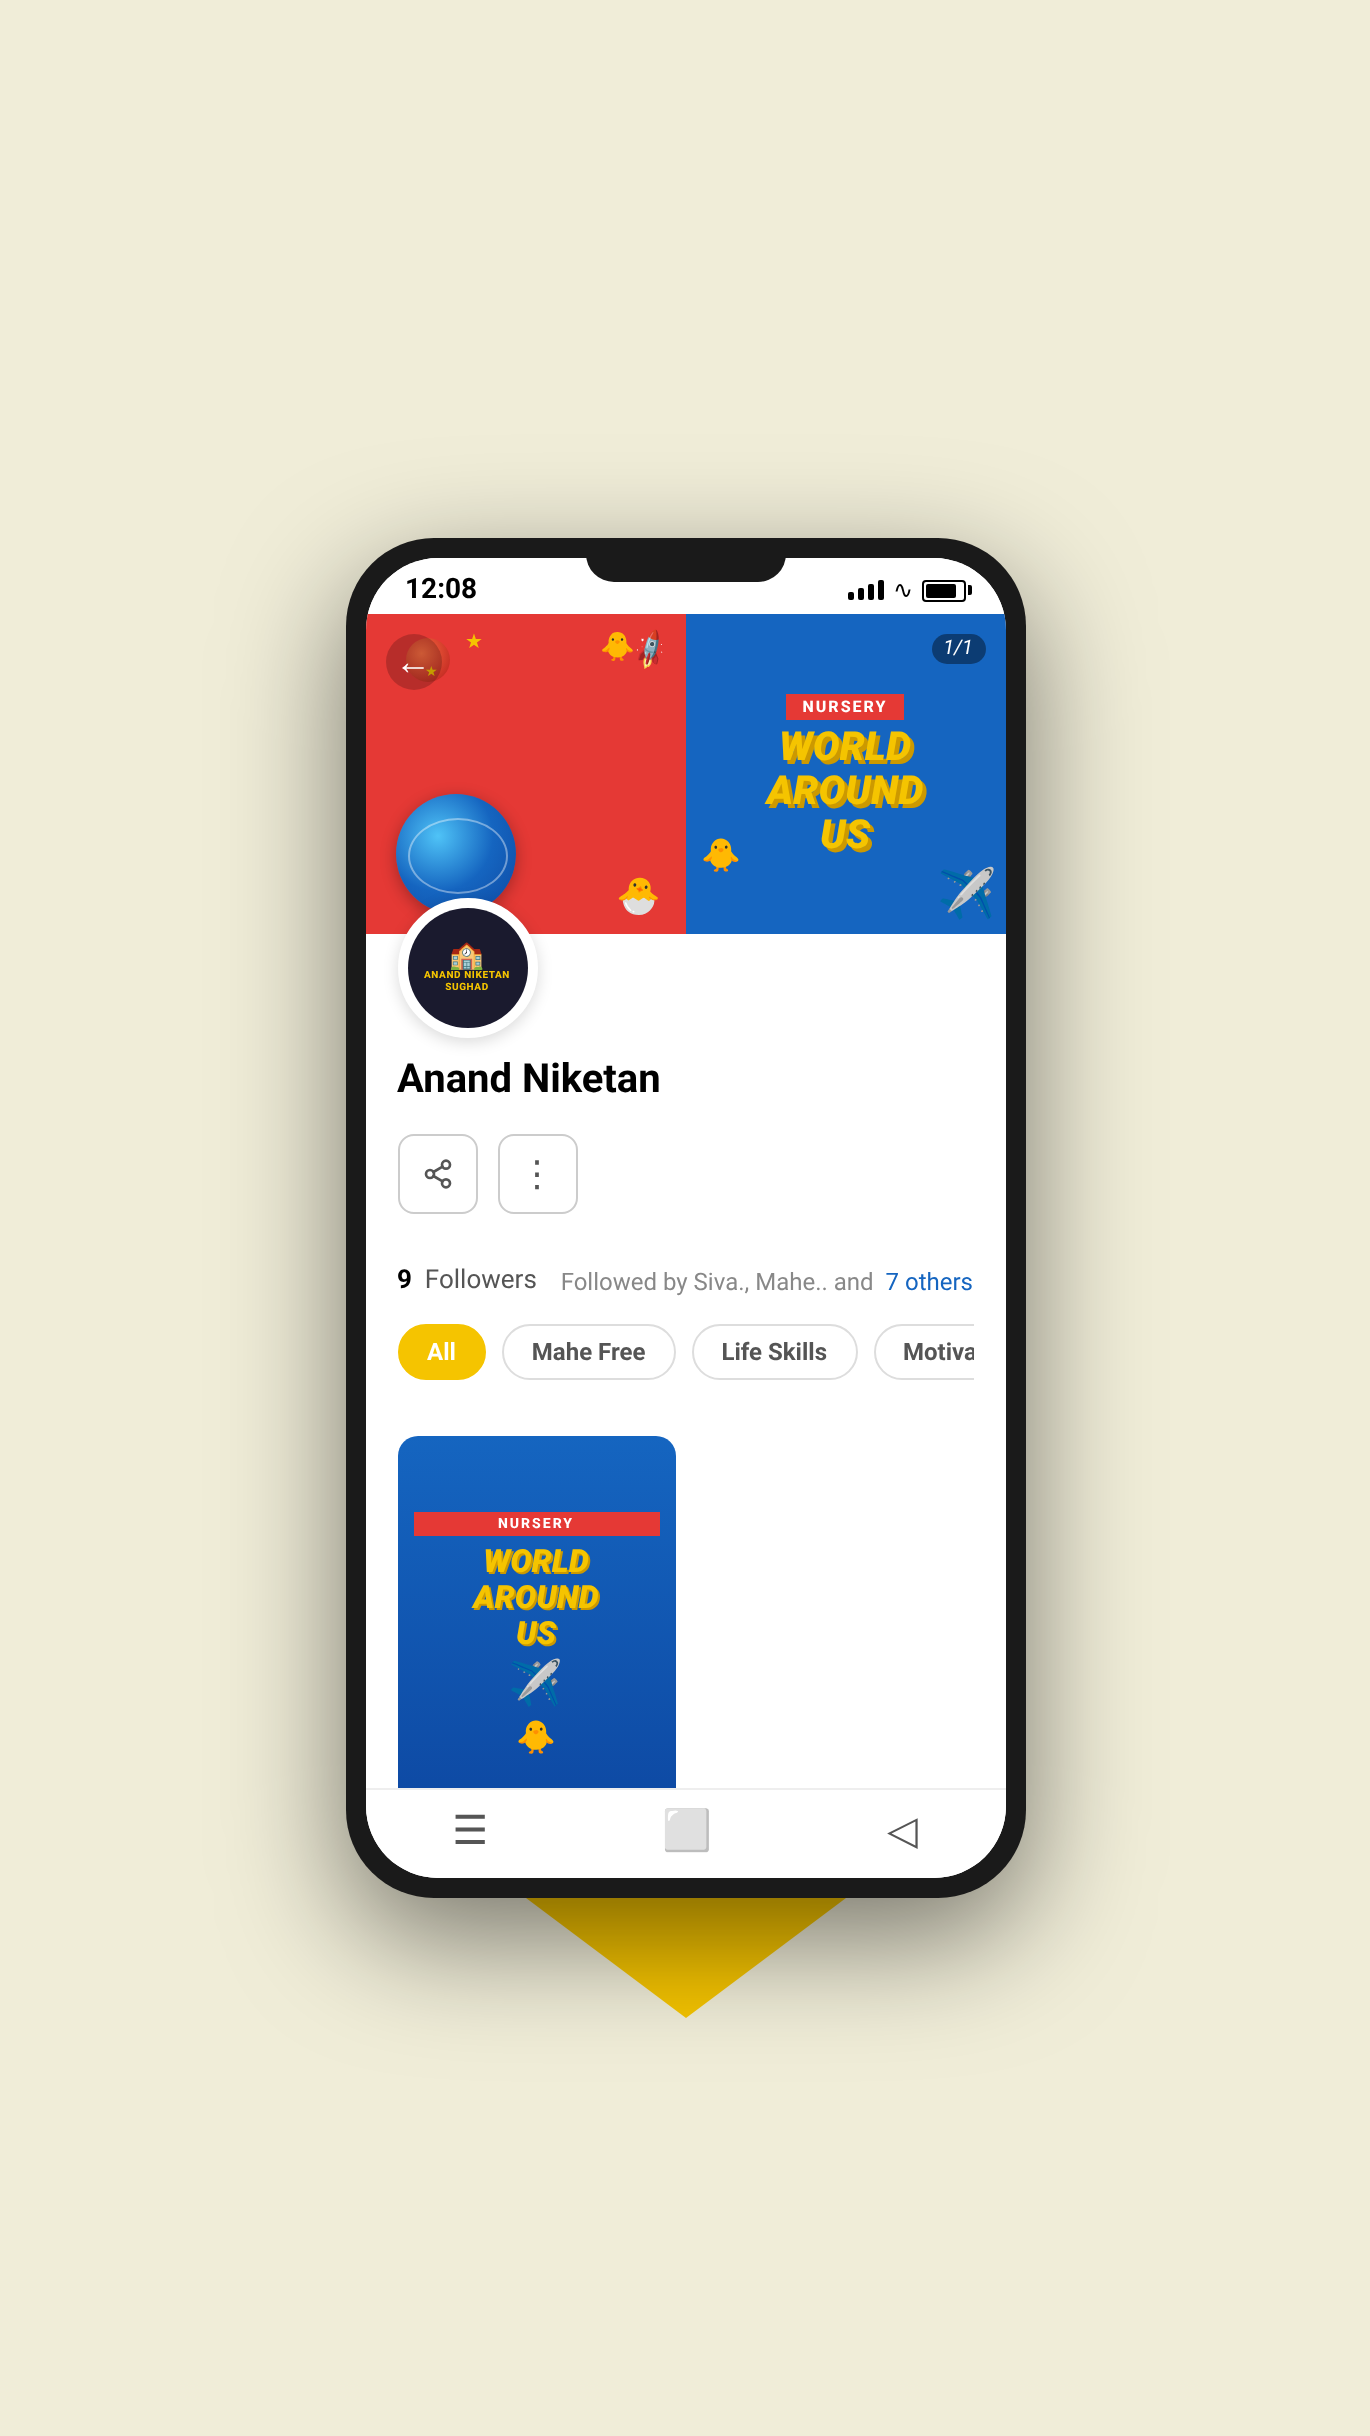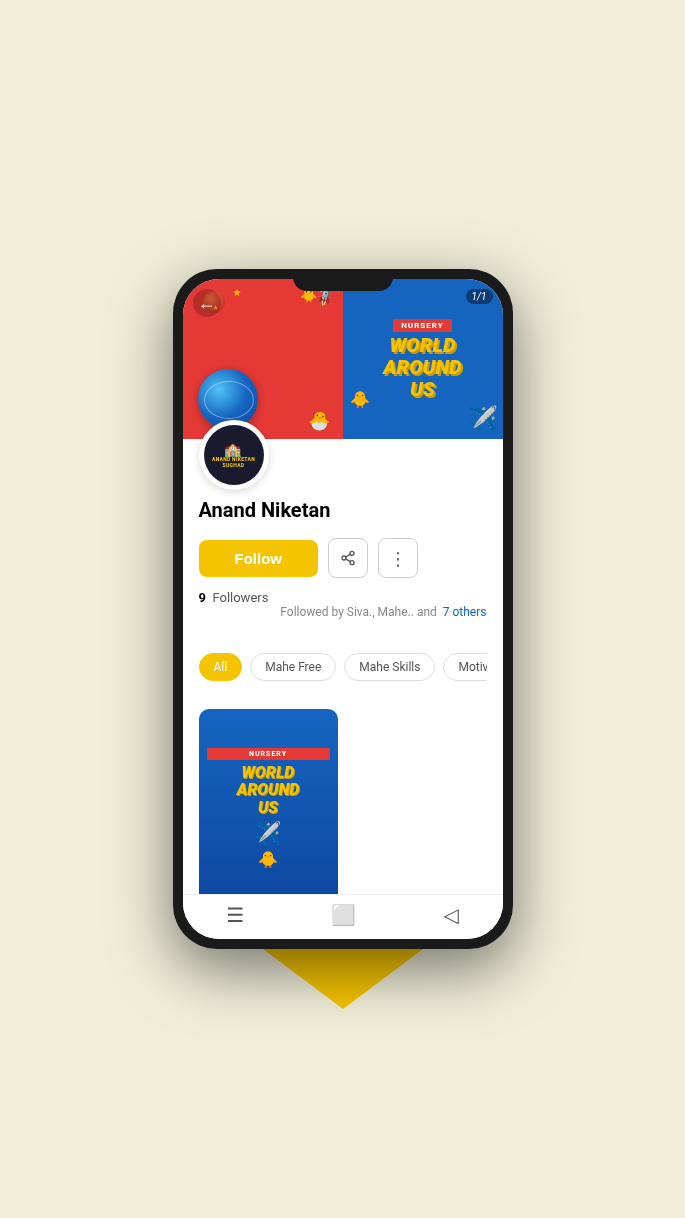--- a/index.html
+++ b/index.html
@@ -339,21 +339,21 @@
       align-items: center;
       justify-content: center;
       cursor: pointer;
       font-size: 16px;
       color: #555;
     }
 
     
     .followers-row {
       display: flex;
-      align-items: flex-start;
+      align-items: flex-end;
       justify-content: space-between;
       margin-bottom: 14px;
     }
 
     .followers-count {
       font-size: 13px;
       color: #555;
     }
 
     .followers-count strong {
@@ -381,26 +381,25 @@
       scrollbar-width: none;
     }
 
     .filter-tabs::-webkit-scrollbar { display: none; }
 
     .tab-pill {
       padding: 6px 14px;
       border-radius: 20px;
       border: 1.5px solid #ddd;
       font-size: 12px;
-      font-weight: 400;
+      font-weight: 700;
       cursor: pointer;
       white-space: nowrap;
       color: #555;
       background: #fff;
-      margin-top: 20px;
     }
 
     .tab-pill.active {
       background: #f5c400;
       color: #fff;
       border-color: #f5c400;
     }
 
     
     .content-grid {
@@ -492,20 +491,35 @@
       transform: rotate(-30deg);
     }
   </style>
 </head>
 <body>
 
 <div class="phone-outer">
   <div class="notch"></div>
   <div class="phone-screen">
 
+    <div class="status-bar">
+      <span class="status-time">12:08</span>
+      <div class="status-icons">
+        <div class="signal-dots">
+          <div class="signal-dot" style="height:4px;"></div>
+          <div class="signal-dot" style="height:6px;"></div>
+          <div class="signal-dot" style="height:8px;"></div>
+          <div class="signal-dot" style="height:10px;"></div>
+        </div>
+        <span class="wifi-icon">∿</span>
+        <div class="battery-icon">
+          <div class="battery-fill"></div>
+        </div>
+      </div>
+    </div>
 
     <div class="content-area">
 
       <div class="hero-banner">
 
         <div class="hero-left">
           <div class="planet-red"></div>
           <span class="star-yellow" style="top:8px;left:50px;">★</span>
           <span class="star-yellow" style="top:25px;left:30px;font-size:7px;">★</span>
           <span class="rocket" style="top:10px;right:8px;">🚀</span>
@@ -551,21 +565,20 @@
               </div>
             </div>
           </div>
         </div>
 
         
         <div class="profile-name">Anand Niketan</div>
 
         
         <div class="action-buttons">
-          <button class="follow-btn">Follow</button>
           <div class="icon-btn">
             <svg width="16" height="16" viewBox="0 0 24 24" fill="none" stroke="#555" stroke-width="2" stroke-linecap="round" stroke-linejoin="round">
               <circle cx="18" cy="5" r="3"></circle>
                 <circle cx="6" cy="12" r="3"></circle>
                 <circle cx="18" cy="19" r="3"></circle>
               <line x1="8.59" y1="13.51" x2="15.42" y2="17.49"></line>
                 <line x1="15.41" y1="6.51" x2="8.59" y2="10.49"></line>
             </svg>
           </div>
           <div class="icon-btn">
@@ -582,21 +595,21 @@
           <span class="followed-by">
             <span>Followed by Siva., Mahe.. and</span>
             &nbsp;<a href="#">7 others</a>
           </span>
         </div>
 
         
         <div class="filter-tabs">
           <div class="tab-pill active">All</div>
           <div class="tab-pill">Mahe Free</div>
-          <div class="tab-pill">Mahe Skills</div>
+          <div class="tab-pill">Life Skills</div>
           <div class="tab-pill">Motivational Speakers</div>
         </div>
       </div>
 
       <div class="content-grid">
         <div class="video-card">
           <div class="video-card-inner">
             <div class="card-nursery-tag">NURSERY</div>
             <div class="card-world-text">
               <div>WORLD</div>

